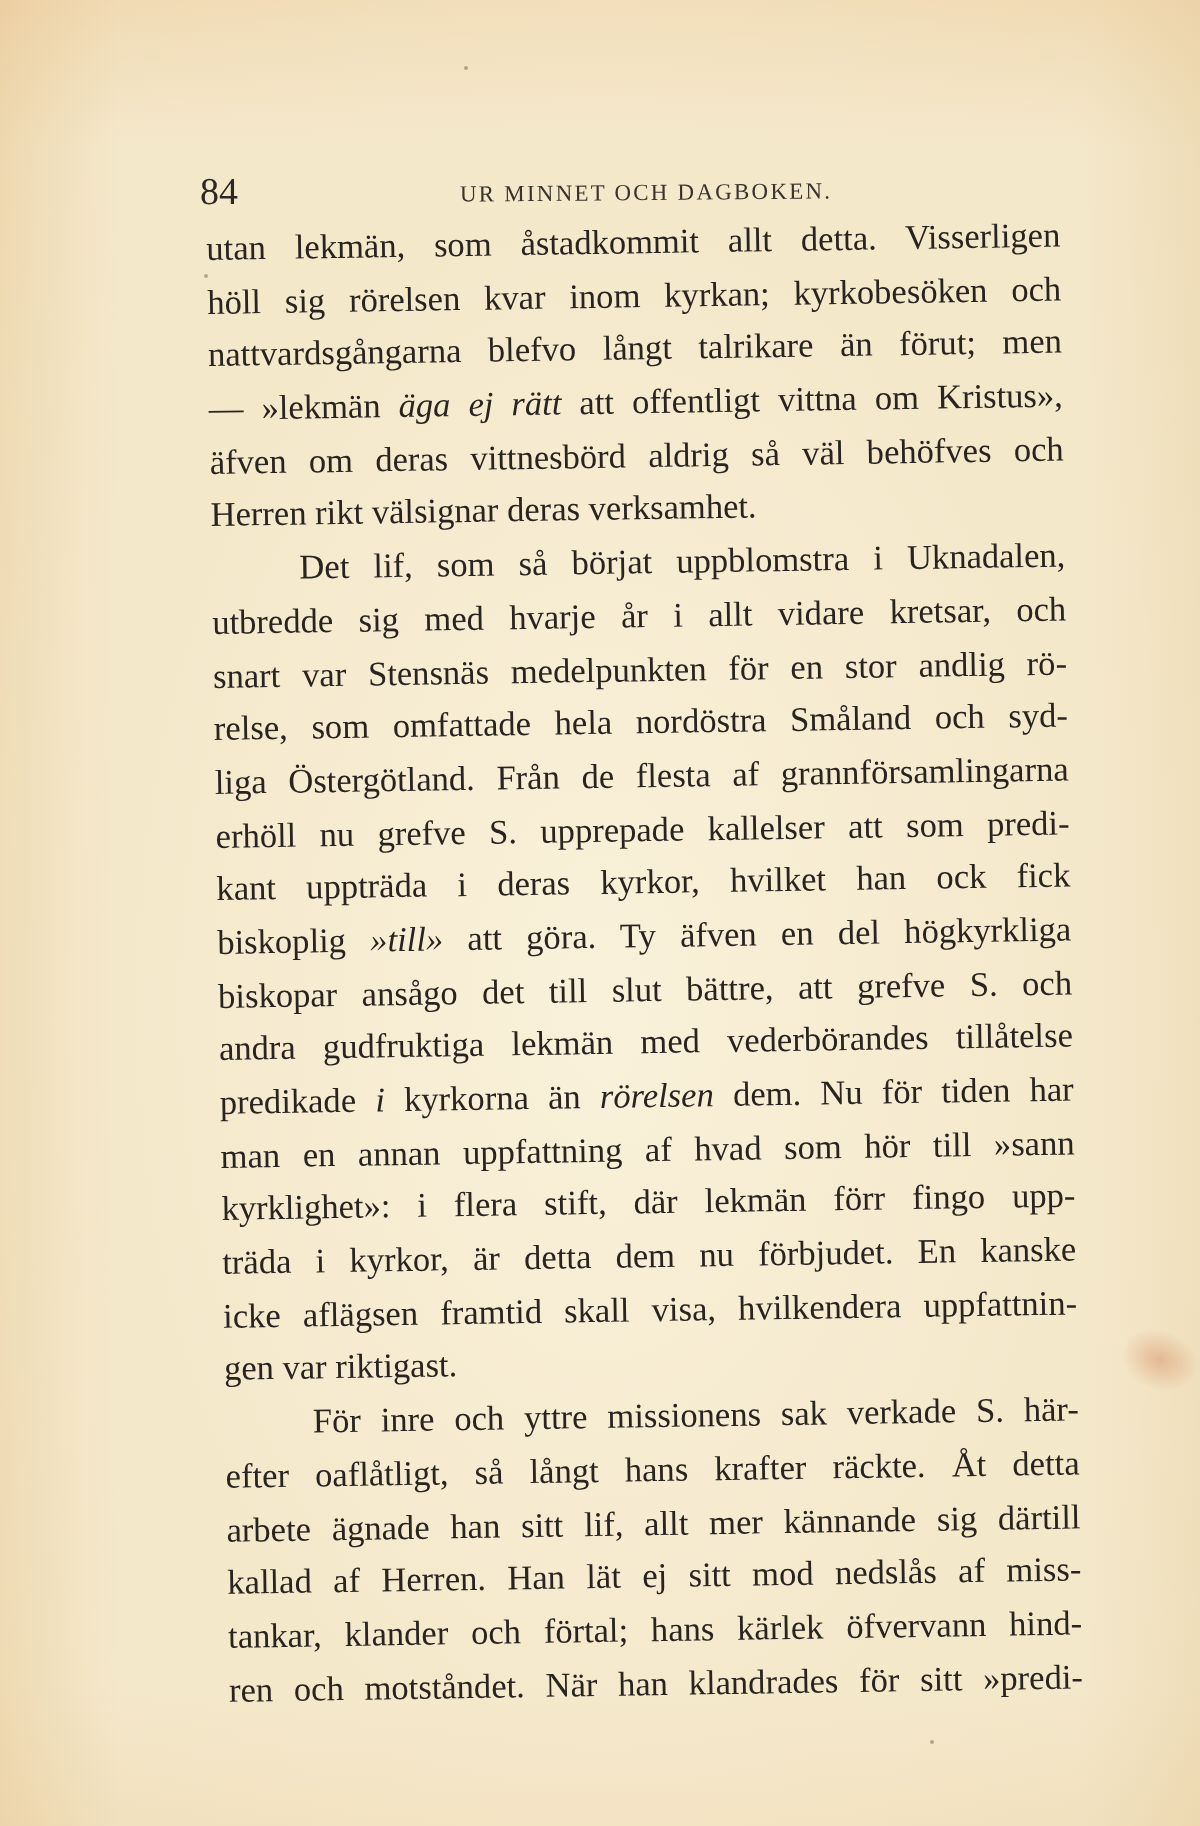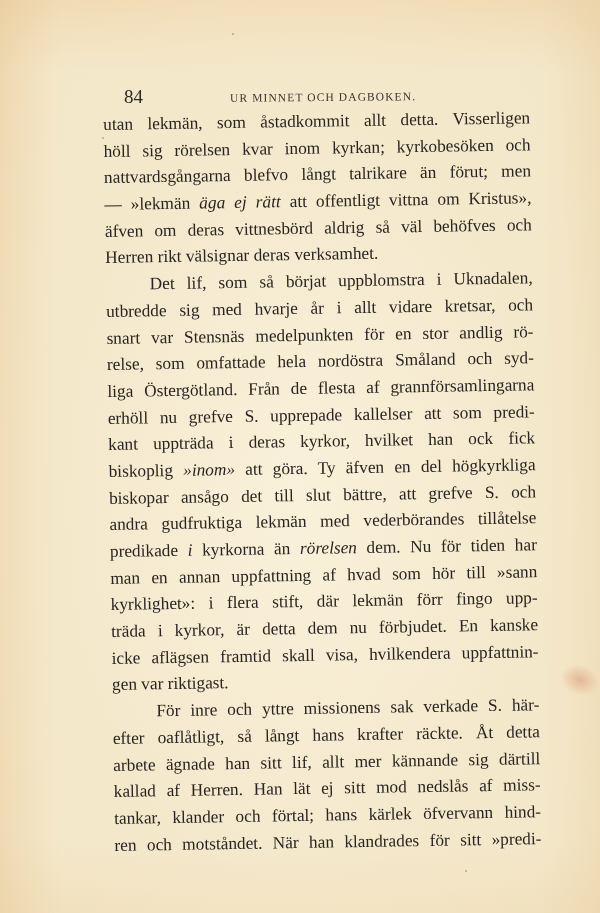--- a/index.html
+++ b/index.html
@@ -12,21 +12,21 @@
         linear-gradient(180deg, rgba(238,206,160,0.6) 0%, rgba(240,222,188,0) 8%, rgba(240,222,188,0) 92%, rgba(236,212,170,0.5) 100%);
       font-family: "DejaVu Serif", "Liberation Serif", serif;
       color: #2b2520;
     }
     .page { position: absolute; left: 0; top: 0; width: 600px; height: 913px; }
     .header {
       position: absolute; top: 86px; left: 100px; width: 440px; height: 26px;
     }
     .page-number {
       position: absolute; left: 0; top: 0;
-      font-size: 19px; font-family: "Liberation Serif", serif; color: #2e2824; margin-left: 24px;
+      font-size: 19px; font-family: "Liberation Serif", serif; color: #2e2824;
     }
     .running-head {
       position: absolute; left: 130px; top: 5px;
       font-size: 11.5px; letter-spacing: 1.1px; font-family: "Liberation Serif", serif; color: #3a332c;
       transform: rotate(-0.5deg);
     }
     .text-block {
       position: absolute; top: 112px; left: 103px; width: 427px;
       transform: rotate(-0.9deg); transform-origin: left top;
     }
@@ -62,21 +62,21 @@
       <div class="line"><span>— »lekmän </span><em>äga ej rätt</em><span> att offentligt vittna om Kristus»,</span></div>
       <div class="line"><span>äfven om deras vittnesbörd aldrig så väl behöfves och</span></div>
       <div class="line last"><span>Herren rikt välsignar deras verksamhet.</span></div>
       <div class="line indent"><span>Det lif, som så börjat uppblomstra i Uknadalen,</span></div>
       <div class="line"><span>utbredde sig med hvarje år i allt vidare kretsar, och</span></div>
       <div class="line"><span>snart var Stensnäs medelpunkten för en stor andlig rö-</span></div>
       <div class="line"><span>relse, som omfattade hela nordöstra Småland och syd-</span></div>
       <div class="line"><span>liga Östergötland.  Från de flesta af grannförsamlingarna</span></div>
       <div class="line"><span>erhöll nu grefve S. upprepade kallelser att som predi-</span></div>
       <div class="line"><span>kant uppträda i deras kyrkor, hvilket han ock fick</span></div>
-      <div class="line"><span>biskoplig </span><em>»inom»</em><span> att göra.  Ty äfven en del högkyrkliga</span></div>
+      <div class="line"><span>biskoplig </span><em>»till»</em><span> att göra.  Ty äfven en del högkyrkliga</span></div>
       <div class="line"><span>biskopar ansågo det till slut bättre, att grefve S. och</span></div>
       <div class="line"><span>andra gudfruktiga lekmän med vederbörandes tillåtelse</span></div>
       <div class="line"><span>predikade </span><em>i</em><span> kyrkorna än </span><em>rörelsen</em><span> dem.  Nu för tiden har</span></div>
       <div class="line"><span>man en annan uppfattning af hvad som hör till »sann</span></div>
       <div class="line"><span>kyrklighet»: i flera stift, där lekmän förr fingo upp-</span></div>
       <div class="line"><span>träda i kyrkor, är detta dem nu förbjudet.  En kanske</span></div>
       <div class="line"><span>icke aflägsen framtid skall visa, hvilkendera uppfattnin-</span></div>
       <div class="line last"><span>gen var riktigast.</span></div>
       <div class="line indent"><span>För inre och yttre missionens sak verkade S. här-</span></div>
       <div class="line"><span>efter oaflåtligt, så långt hans krafter räckte.  Åt detta</span></div>

